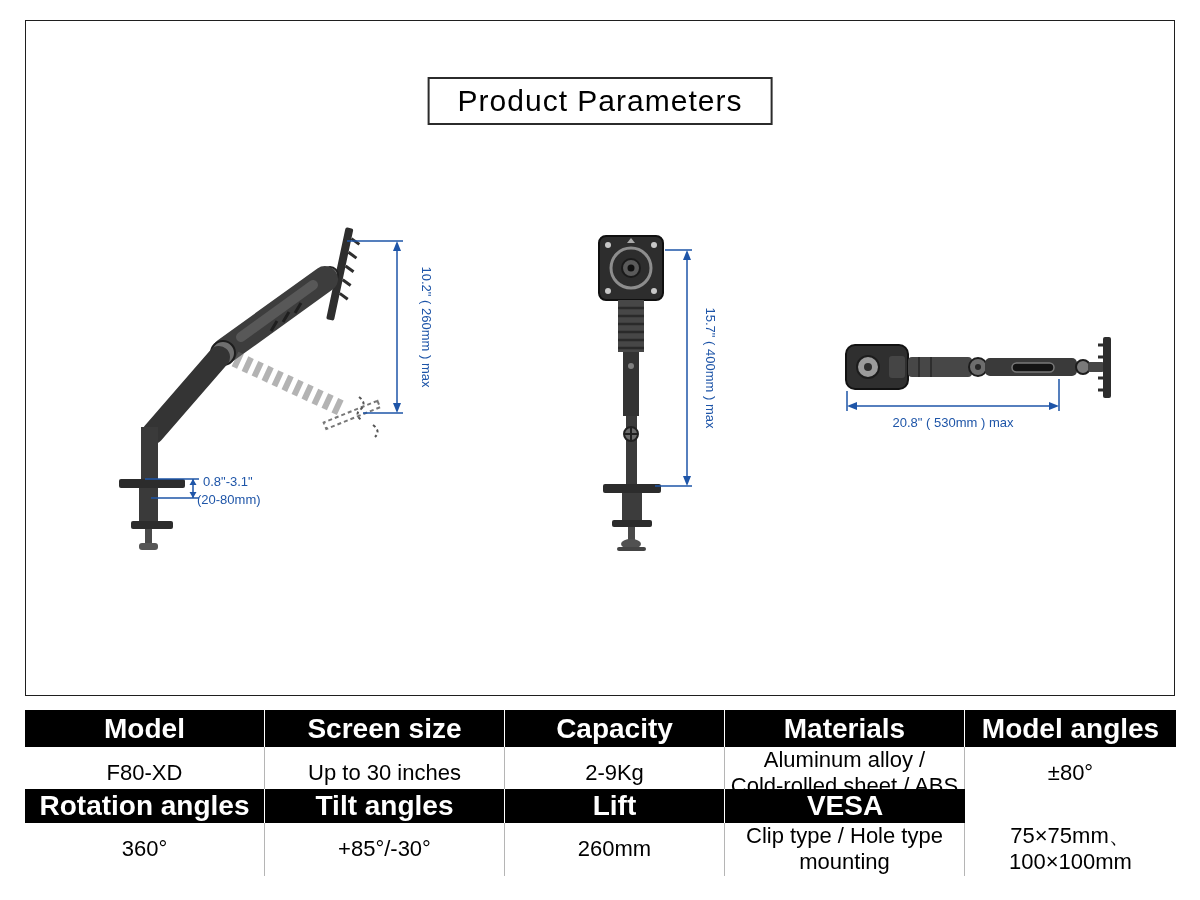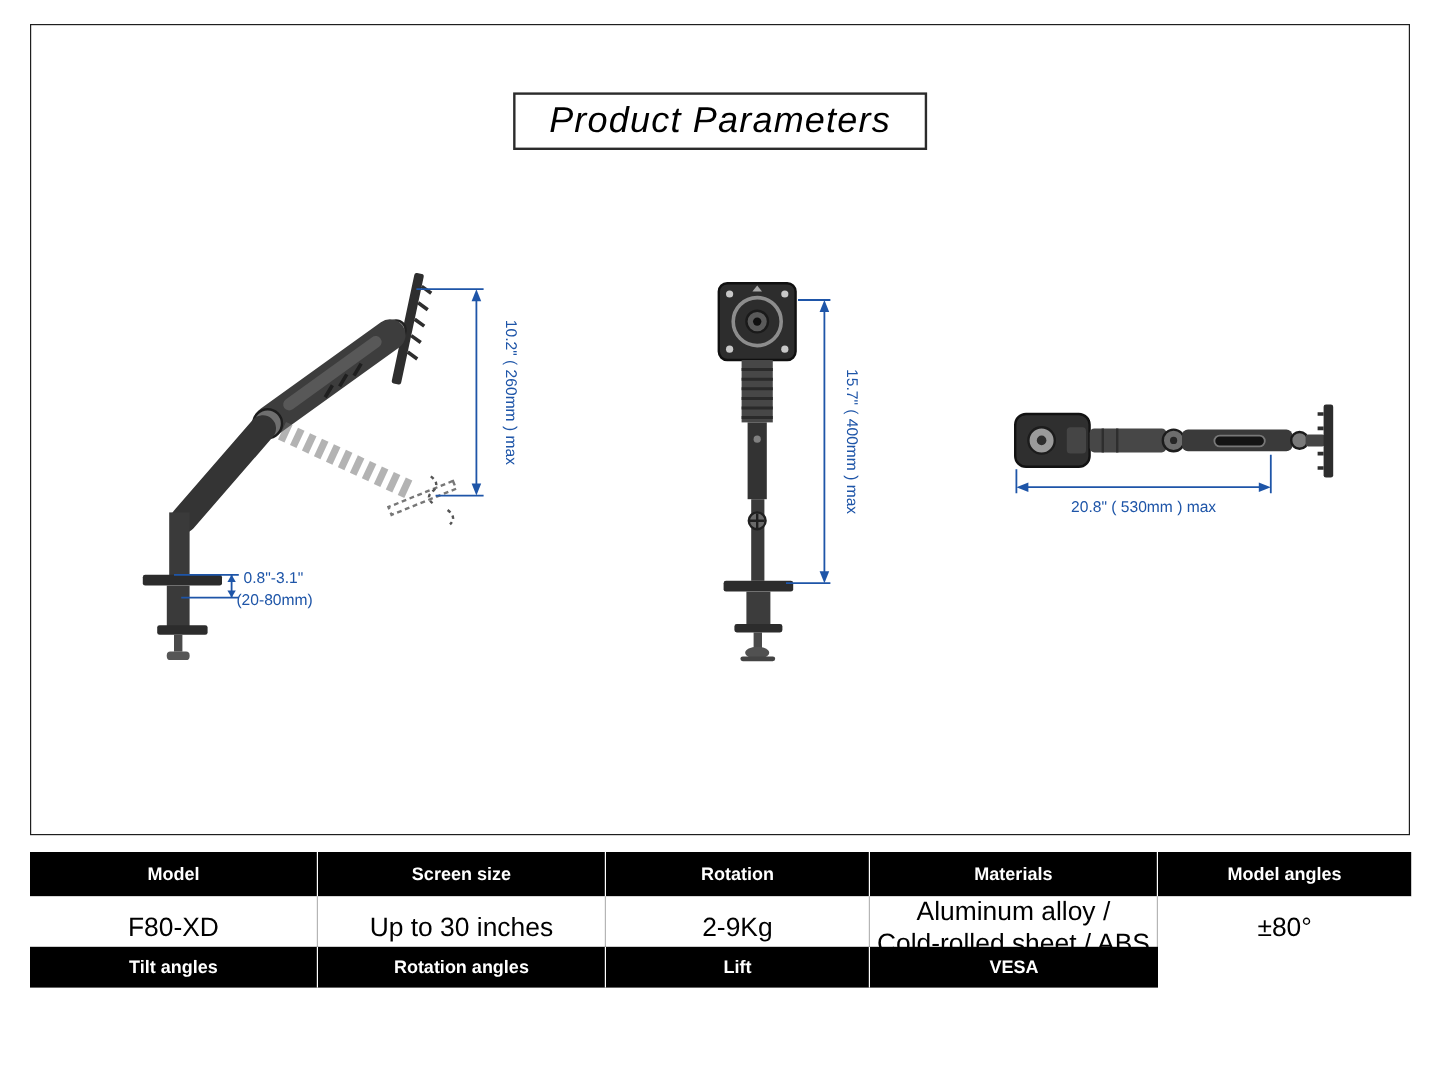--- a/index.html
+++ b/index.html
@@ -1,32 +1,32 @@
 <!DOCTYPE html>
 <html><head>
 <meta charset="utf-8">
 <style>
   html,body{margin:0;padding:0;background:#fff;}
   .page{position:relative;width:1200px;height:900px;background:#ffffff;overflow:hidden;
         font-family:"Liberation Sans",sans-serif;color:#000;}
   .frame{position:absolute;left:25px;top:20px;width:1150px;height:676px;border:1px solid #1f1f1f;box-sizing:border-box;}
   .title-box{position:absolute;top:56px;left:50%;transform:translateX(-50%);
              border:2px solid #2b2b2b;padding:5px 28px;font-size:30px;letter-spacing:1px;
-             white-space:nowrap;background:#fff;font-style:italic;}
+             white-space:nowrap;background:#fff;}
   .view{position:absolute;}
   .view-side{left:15px;top:180px;width:400px;height:360px;}
   .view-front{left:535px;top:195px;width:180px;height:340px;}
   .view-top{left:805px;top:310px;width:300px;height:110px;}
   .dim line,.dim path{stroke:#1e55a8;}
   .dim polygon{fill:#1e55a8;stroke:none;}
   .dim text{fill:#1e55a8;font-size:13px;stroke:none;}
   .spec-table{position:absolute;left:25px;top:710px;width:1151px;}
   .trow{display:grid;grid-template-columns:240px 240px 220px 240px 211px;}
   .trow .cell{display:flex;align-items:center;justify-content:center;text-align:center;box-sizing:border-box;}
-  .trow.header .cell{background:#000;color:#fff;font-weight:bold;font-size:15px;border-right:1px solid #fff;}
+  .trow.header .cell{background:#000;color:#fff;font-weight:bold;font-size:28px;border-right:1px solid #fff;}
   .trow.header .cell:last-child{border-right:none;}
   .trow.data .cell{background:#fff;color:#000;font-size:22px;border-right:1px solid #b5b5b5;white-space:pre-line;}
   .trow.data .cell:last-child{border-right:none;}
   .r0{height:37px;}
   .r1{height:42px;}
   .r2{height:34px;}
   .r3{height:47px;}
   .cell.small{font-size:17px;line-height:1.2;text-align:center;}
 </style>
 </head>
@@ -137,33 +137,41 @@
         <text x="122" y="96" text-anchor="middle">20.8" ( 530mm ) max</text>
       </g>
     </svg>
 
   </div>
 
   <div class="spec-table">
     <div class="trow header r0">
       <div class="cell">Model</div>
       <div class="cell">Screen size</div>
-      <div class="cell">Rotation</div>
+      <div class="cell">Capacity</div>
       <div class="cell">Materials</div>
       <div class="cell">Model angles</div>
     </div>
     <div class="trow data r1">
       <div class="cell">F80-XD</div>
       <div class="cell">Up to 30 inches</div>
       <div class="cell">2-9Kg</div>
       <div class="cell small">Aluminum alloy /
 Cold-rolled sheet / ABS</div>
       <div class="cell">±80°</div>
     </div>
     <div class="trow header r2">
+      <div class="cell">Rotation angles</div>
       <div class="cell">Tilt angles</div>
-      <div class="cell">Rotation angles</div>
       <div class="cell">Lift</div>
       <div class="cell">VESA</div>
+    </div>
+    <div class="trow data r3">
+      <div class="cell">360°</div>
+      <div class="cell">+85°/-30°</div>
+      <div class="cell">260mm</div>
+      <div class="cell small">Clip type / Hole type
+mounting</div>
+      <div class="cell small">75×75mm、100×100mm</div>
     </div>
   </div>
 
 </div>
 
 </body></html>

